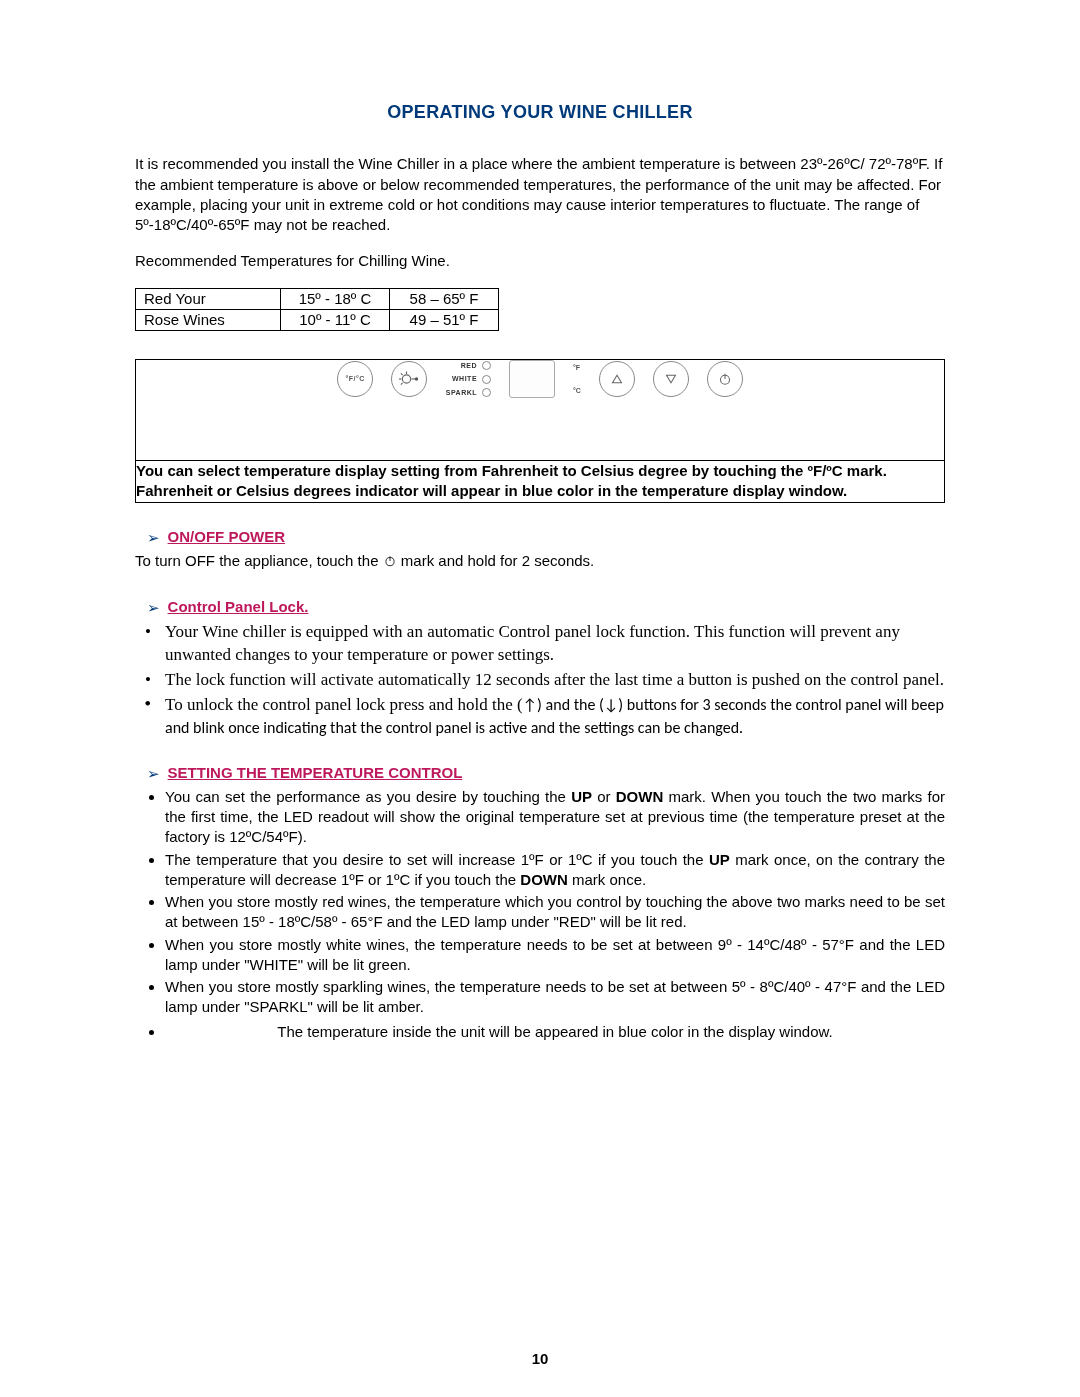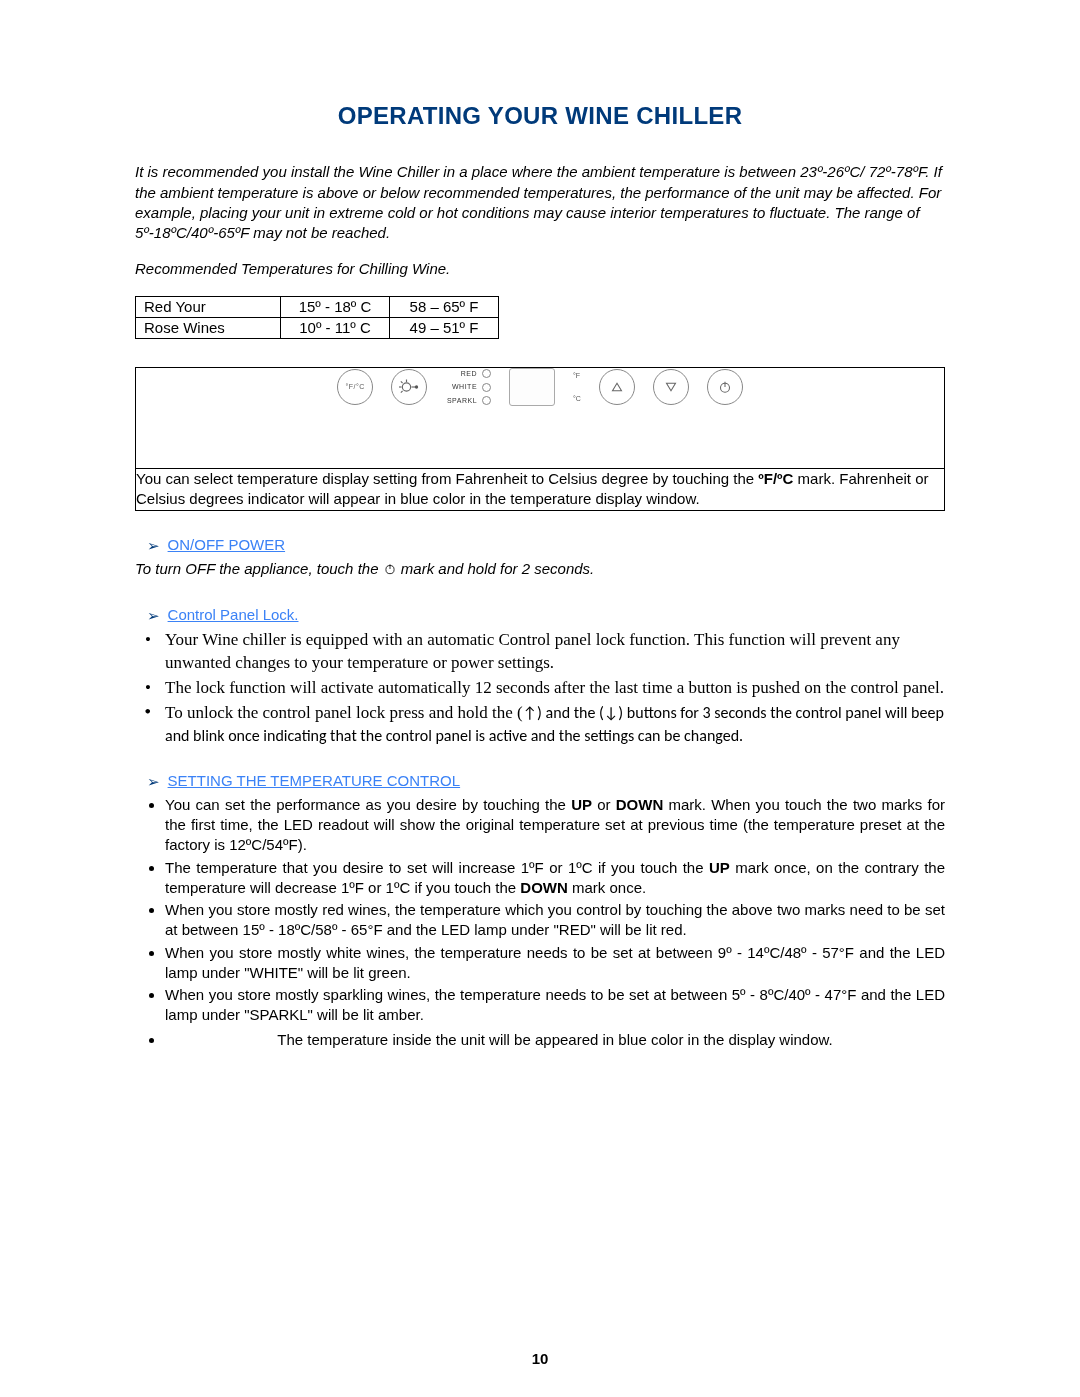--- a/index.html
+++ b/index.html
@@ -19,43 +19,44 @@
     box-sizing: border-box;
     padding: 100px 135px 0 135px;
     width: 1080px;
     position: relative;
     height: 1397px;
   }
   h1.title {
     text-align: center;
     color: #003a7a;
     font-weight: bold;
-    font-size: 24px;
+    font-size: 18px;
     margin: 0 0 30px 0;
     letter-spacing: 0.3px;
   }
-  p { margin: 0 0 16px 0; font-style: italic; }
+  p { margin: 0 0 16px 0; }
   table.temps {
     border-collapse: collapse;
     font-size: 15px;
     margin-bottom: 28px;
   }
   table.temps td {
     border: 1px solid #000;
     padding: 0px 8px;
     height: 20px;
   }
   table.temps td.col-name { width: 128px; text-align: left; }
   table.temps td.col-c    { width: 92px;  text-align: center; }
   table.temps td.col-f    { width: 92px;  text-align: center; }
 
   
   .panel-wrap {
     width: 100%;
     box-sizing: border-box;
+    font-weight: bold;
   }
   table.panel-outer {
     border-collapse: collapse;
     width: 100%;
   }
   table.panel-outer > tbody > tr > td {
     border: 1px solid #000;
     padding: 0;
     vertical-align: top;
   }
@@ -111,22 +112,22 @@
     font-size: 7px;
     color: #555;
   }
   .note-cell {
     padding: 6px 10px 10px 10px;
     font-size: 15px;
   }
 
   
   .blue-head {
-    color: #3b82f6;
-    font-weight: normal;
+    color: #be185d;
+    font-weight: bold;
     text-decoration: underline;
   }
   .arrow-row {
     display: flex;
     align-items: baseline;
     gap: 8px;
     margin: 24px 0 4px 12px;
     font-size: 15px;
   }
   .arrow-glyph {

